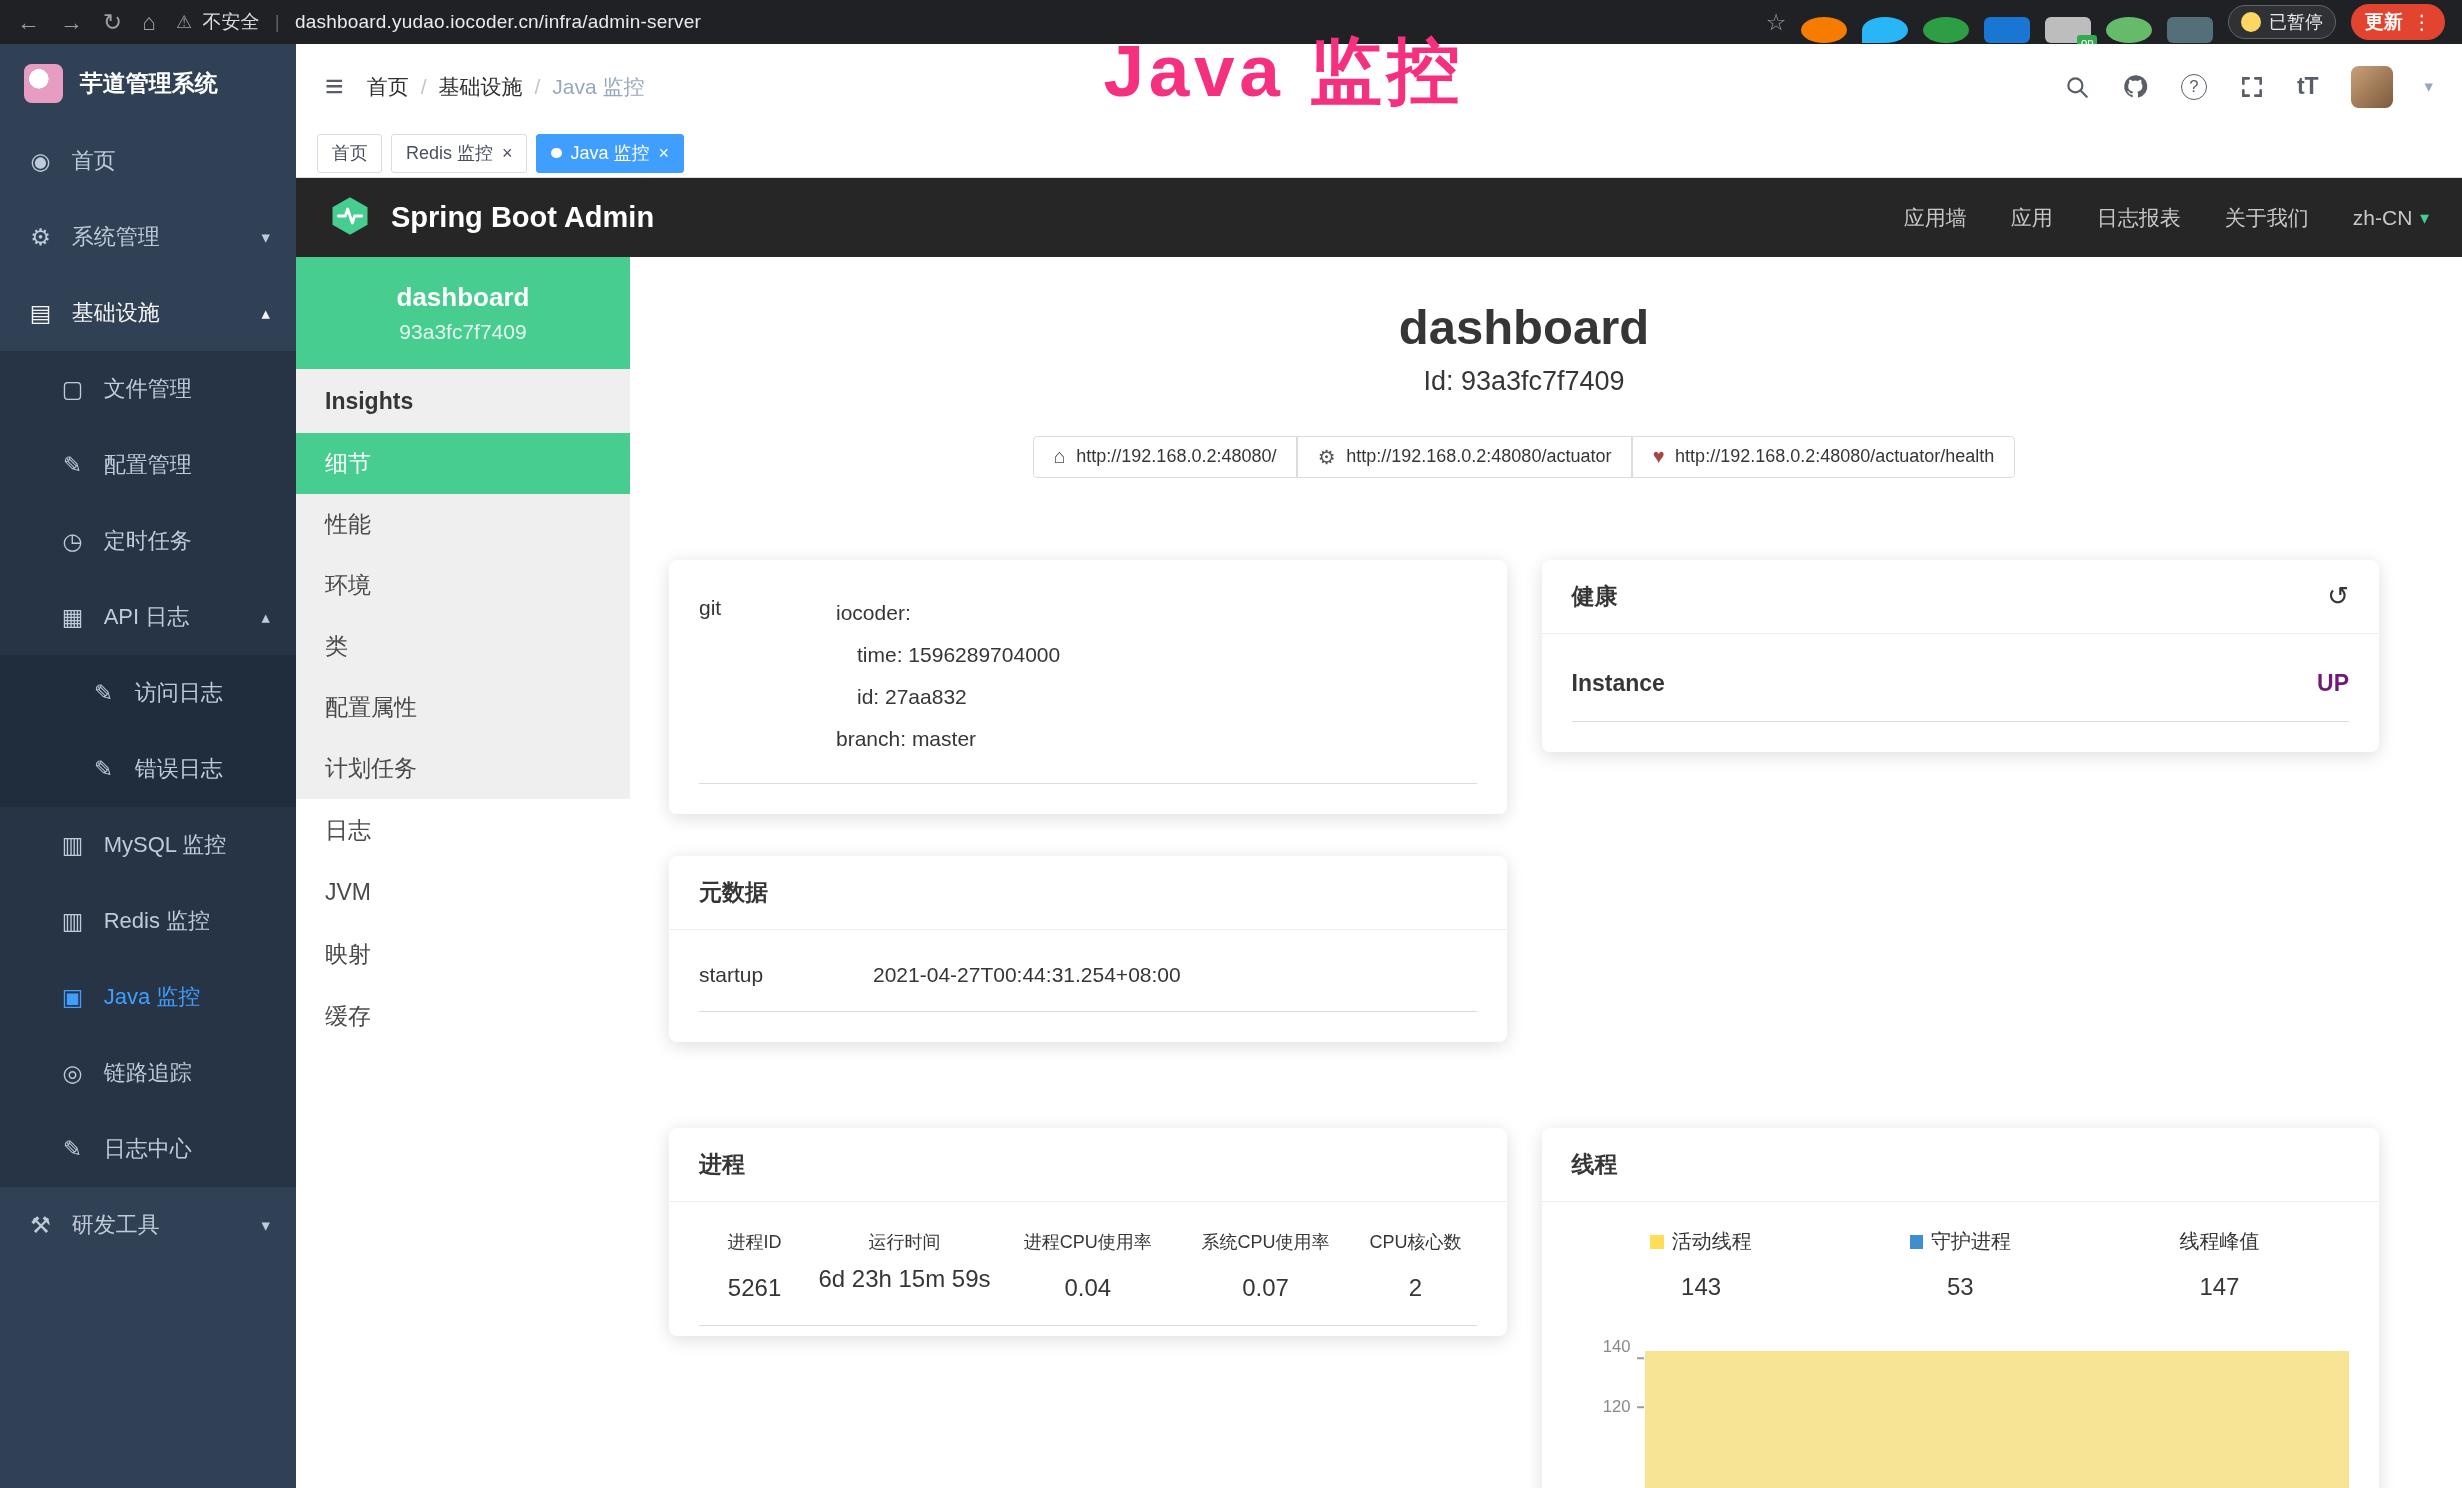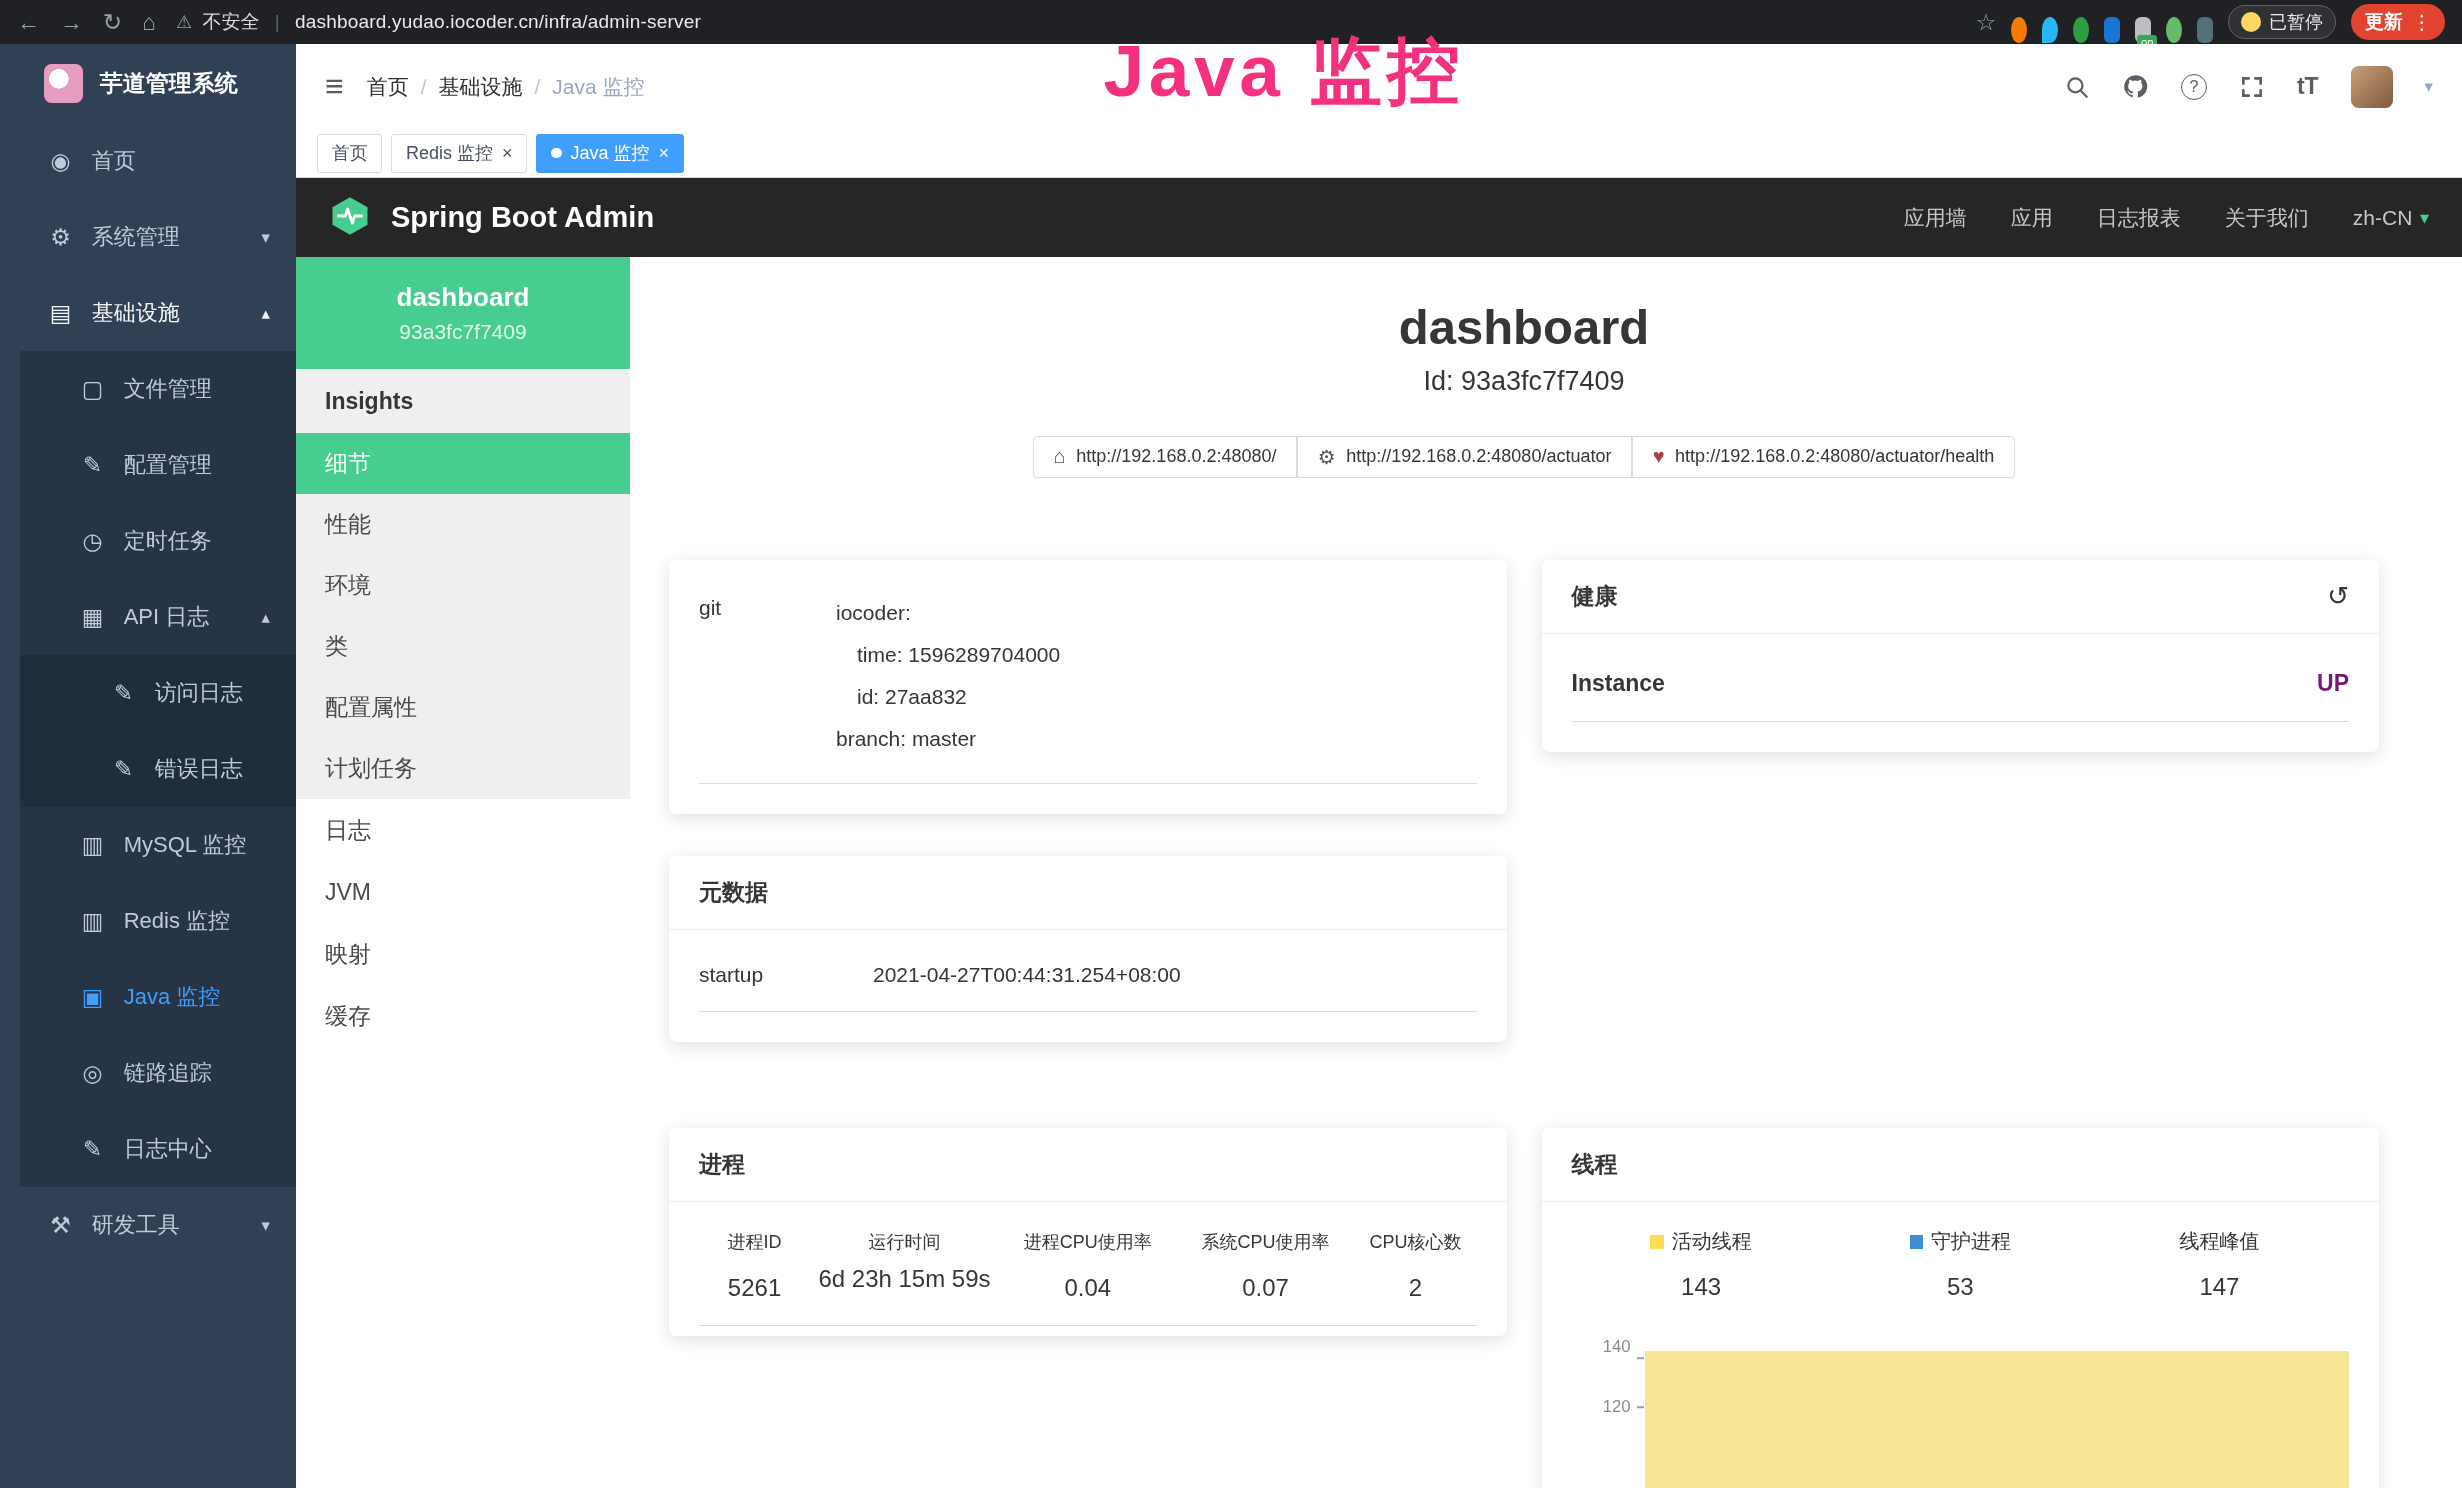--- a/index.html
+++ b/index.html
@@ -11,39 +11,39 @@
   }
 
   
   .browser-bar { height: 44px; background: #202124; display: flex; align-items: center; padding: 0 16.7px; gap: 20px; color: #e8eaed; }
   .nav-ic { font-size: 23px; color: #9aa0a6; line-height: 1; cursor: pointer; }
   .addr { display: flex; align-items: center; gap: 10.6px; font-size: 19px; color: #d8dadd; }
   .addr .warn { color: #9aa0a6; font-size: 18px; }
   .addr .sep { color: #5f6368; margin: 0 4.6px; }
   .addr .url { color: #e8eaed; letter-spacing: 0.2px; }
   .bar-right { margin-left: auto; display: flex; align-items: center; gap: 15px; }
-  .ext { width: 16px; height: 26px; border-radius: 6px; position: relative; flex-shrink: 0; margin-top: 16px; }
+  .ext { width: 46px; height: 26px; border-radius: 6px; position: relative; flex-shrink: 0; margin-top: 16px; }
   .e1 { background: #f57c00; border-radius: 50%; }
   .e2 { background: #29b6f6; border-radius: 50% 50% 50% 0; }
   .e3 { background: #2e9e44; border-radius: 50%; }
   .e4 { background: #1976d2; }
   .e5 { background: #bdbdbd; }
   .e6 { background: #66bb6a; border-radius: 50%; }
   .e7 { background: #546e7a; }
   .on-badge { position: absolute; right: -6px; bottom: -6px; background: #34a853; color: #fff; font-size: 11.4px; padding: 0.8px 3.8px; border-radius: 3px; }
   .pill-paused { display: flex; align-items: center; gap: 7.6px; background: #303134; border: 0.8px solid #5f6368; border-radius: 758px; padding: 3.8px 12px; font-size: 18px; color: #e8eaed; }
   .face { width: 20px; height: 20px; border-radius: 50%; background: #fdd663; }
   .pill-update { display: flex; align-items: center; gap: 9px; background: #e2442f; border-radius: 758px; padding: 5.3px 13.7px; font-size: 19px; color: #fff; font-weight: 600; cursor: pointer; }
   .pill-update .kebab { font-weight: 400; font-size: 20px; }
 
   
   .shell { position: absolute; top: 44px; left: 0; right: 0; bottom: 0; display: flex; }
 
   
-  .admin-side { width: 296px; background: #304156; flex-shrink: 0; display: flex; flex-direction: column; padding-left: 20px; }
+  .admin-side { width: 296px; background: #304156; flex-shrink: 0; display: flex; flex-direction: column; }
   .brand { height: 79px; display: flex; align-items: center; gap: 16.7px; padding: 0 24px; }
   .brand-logo { width: 39px; height: 39px; border-radius: 7.6px; background: radial-gradient(circle at 38% 38%, #fff 0 28%, #e79cc2 29% 100%); flex-shrink: 0; }
   .brand-name { color: #fff; font-size: 23px; font-weight: 700; white-space: nowrap; }
   .mi { position: relative; height: 76px; display: flex; align-items: center; gap: 16.7px; color: #bfcbd9; font-size: 22px; cursor: pointer; flex-shrink: 0; }
   .l1 { padding: 0 26px; }
   .l2 { padding: 0 26px 0 58px; background: #263445; }
   .l3 { padding: 0 26px 0 89px; background: #1f2d3d; }
   .mi .ic { font-size: 23px; width: 29px; text-align: center; flex-shrink: 0; }
   .mi .ch { position: absolute; right: 26px; font-size: 16.7px; }
   .mi.trail { color: #f4f4f5; }

